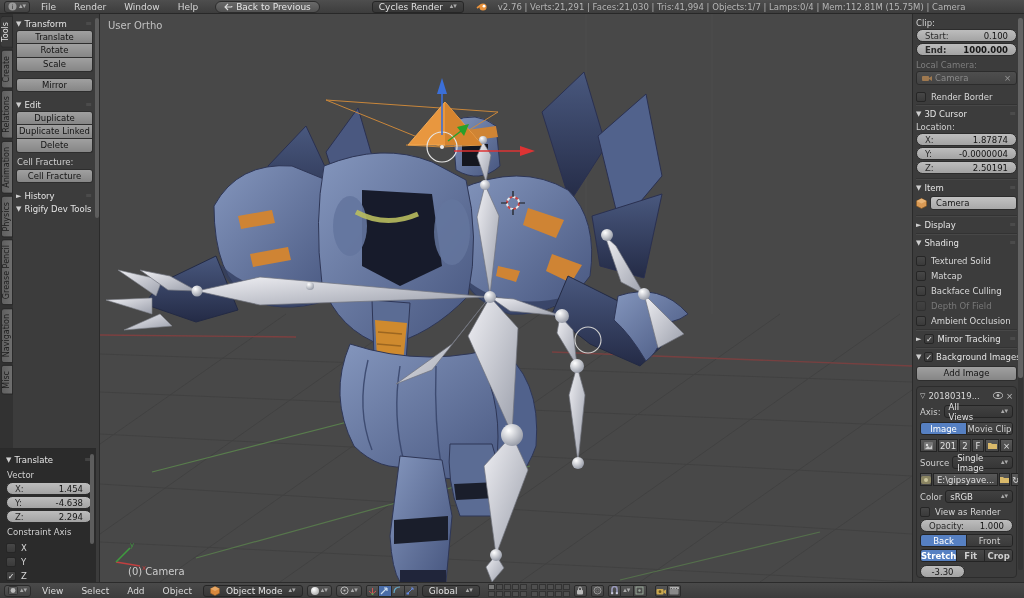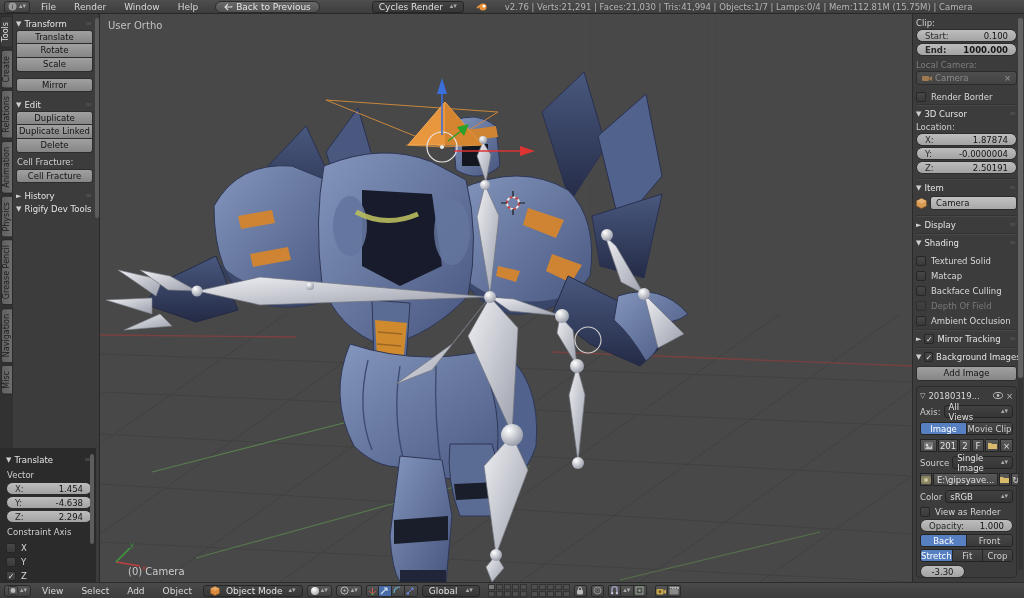--- a/index.html
+++ b/index.html
@@ -13,21 +13,21 @@
     background:linear-gradient(#4e4e4e,#3d3d3d); border-bottom:1px solid #282828;
     display:flex; align-items:center; gap:4px; font-size:9px; color:#d4d4d4; padding:0 4px; }
   .menu-item { padding:0 7px; color:#d8d8d8; }
   .mini-drop { display:flex; align-items:center; background:linear-gradient(#565656,#424242);
     border:1px solid #2a2a2a; border-radius:3px; height:12px; padding:0 3px; gap:2px; }
   .updn { font-size:7px; color:#aaa; line-height:1; }
   .backbtn { display:flex; align-items:center; gap:3px; background:linear-gradient(#6a6a6a,#515151);
     border:1px solid #2c2c2c; border-radius:8px; height:12px; padding:0 8px; color:#e6e6e6; }
   .engine { display:flex; align-items:center; gap:6px; background:linear-gradient(#444,#363636);
     border:1px solid #262626; border-radius:3px; height:12px; padding:0 6px; color:#e0e0e0; min-width:92px;}
-  #stats { color:#b5b5b5; margin-left:13px; font-size:8.5px; }
+  #stats { color:#b5b5b5; margin-left:6px; font-size:8.5px; }
 
   
   #botbar { left:0; top:582px; width:1024px; height:16px;
     background:linear-gradient(#4a4a4a,#3c3c3c); border-top:1px solid #2b2b2b;
     display:flex; align-items:center; gap:4px; font-size:9px; color:#d4d4d4; padding:0 4px; }
   .icon-cell { width:13px; height:12px; background:linear-gradient(#555,#424242);
     border:1px solid #2a2a2a; border-radius:2px; display:flex; align-items:center; justify-content:center; }
   .icon-cell.active { background:#4a6da8; }
   .seg { display:flex; }
   .seg .icon-cell { border-radius:0; border-left:none; }
@@ -592,21 +592,21 @@
           <span>View as Render</span>
         </div>
         <div class="numfield" style="margin-top:2px;">
           <span class="nf-l">Opacity:</span>
           <span>1.000</span>
         </div>
         <div class="toggle2" style="margin-top:2px;">
           <div class="on">Back</div>
           <div>Front</div>
         </div>
-        <div class="toggle2" style="margin-top:2px;">
+        <div class="toggle2" style="margin-top:2px;font-weight:bold;">
           <div class="on">Stretch</div>
           <div>Fit</div>
           <div>Crop</div>
         </div>
         <div style="display:flex;gap:3px;margin-top:3px;">
           <div class="numfield" style="flex:1;justify-content:center;">
             <span>-3.30</span>
           </div>
           <div class="numfield" style="flex:1;justify-content:center;margin-top:24px;">
             <span>-0.80</span>

